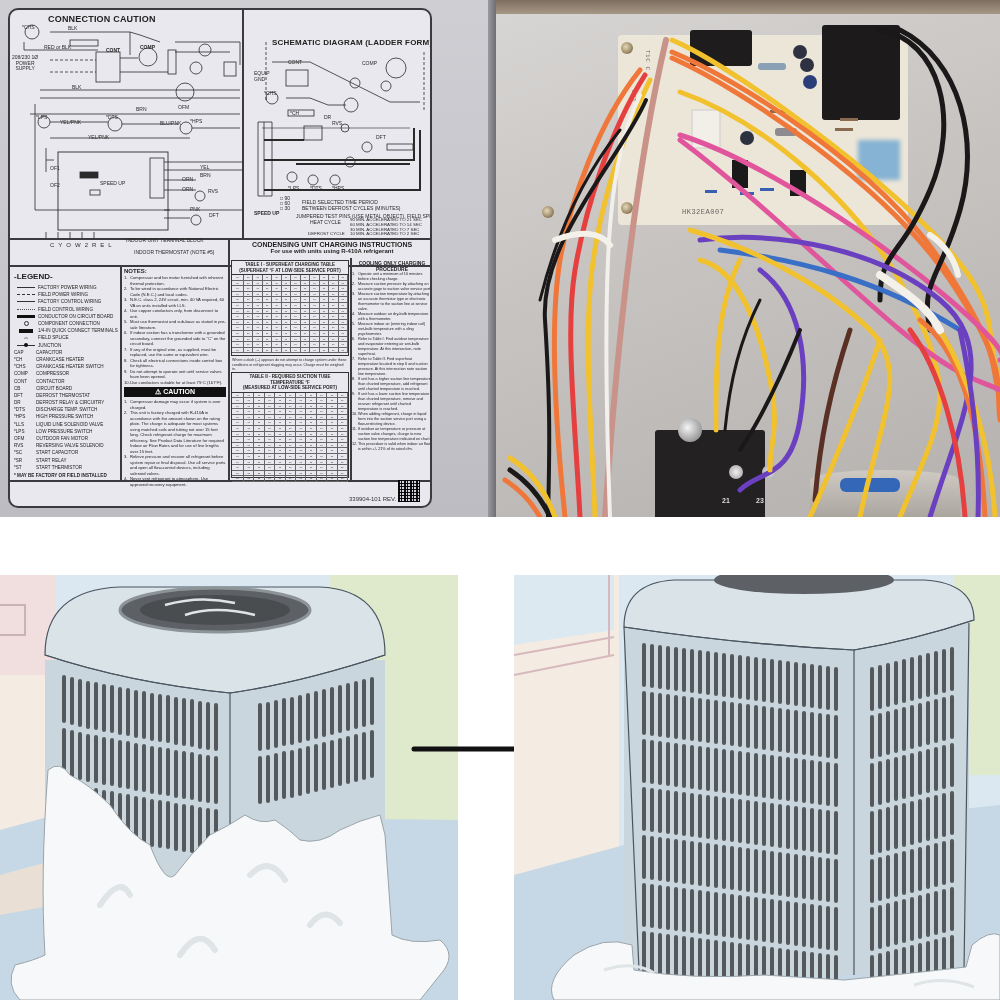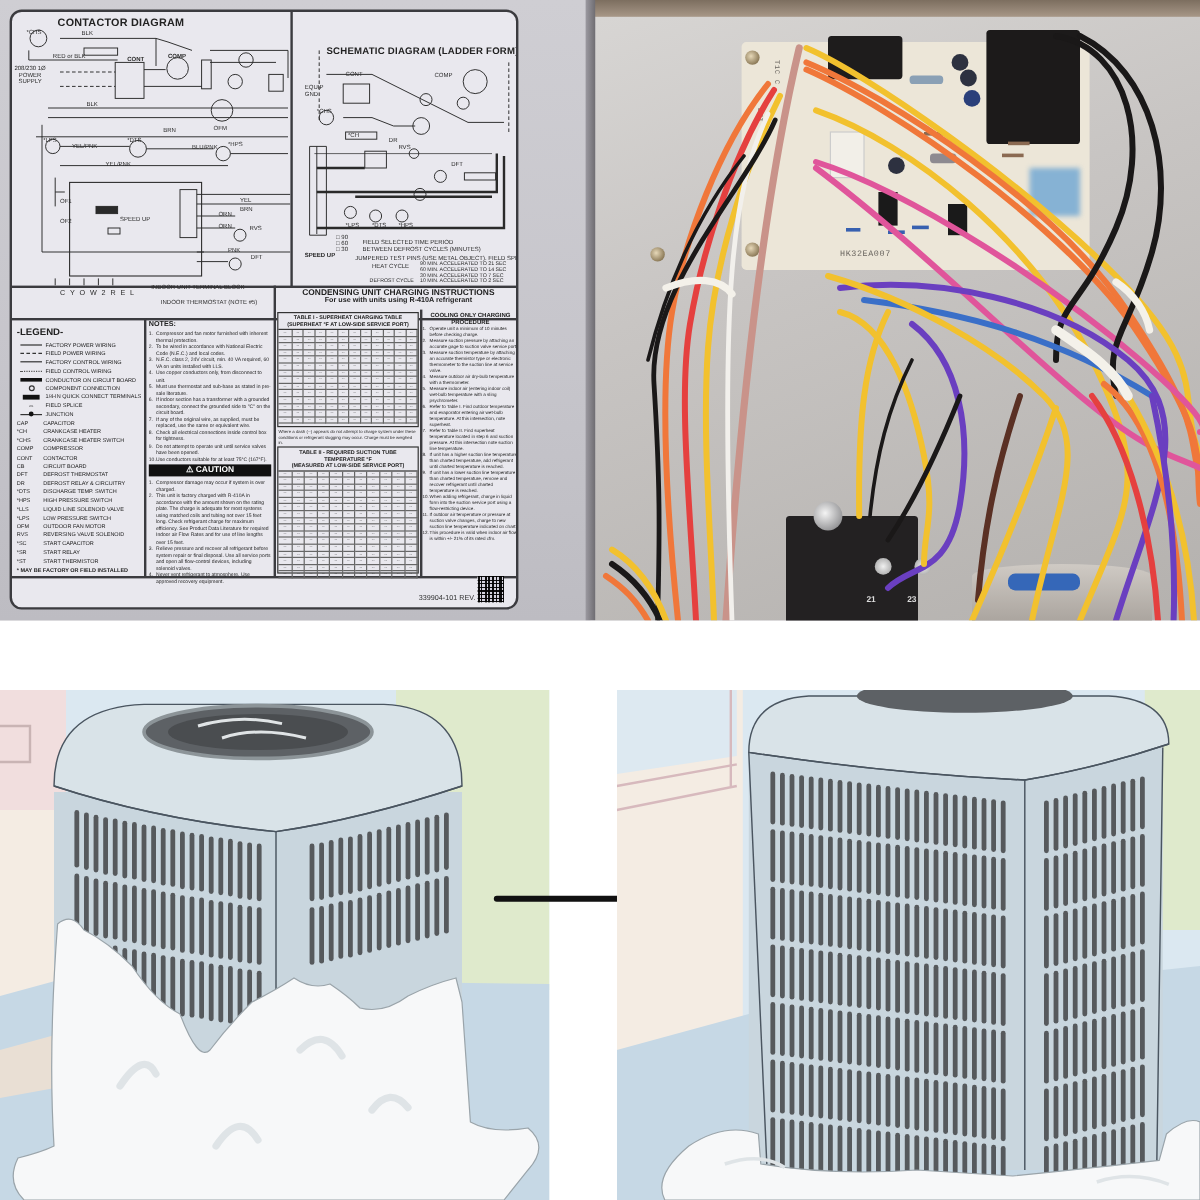--- a/index.html
+++ b/index.html
@@ -94,21 +94,21 @@
   <div class="cabinet-top-lip"></div>
   <div class="screw" style="left:470px;top:4px;width:14px;height:14px;"></div>
 
   <div class="board"></div>
   <div class="screw" style="left:621px;top:42px;width:12px;height:12px;"></div>
   <div class="screw" style="left:621px;top:202px;width:12px;height:12px;"></div>
   <div class="screw" style="left:542px;top:206px;width:12px;height:12px;"></div>
   <div class="relay-small"></div>
   <div class="relay-big"></div>
   <div class="blur-sticker"></div>
-  <div class="board-label" style="left:700px;top:208px;">HK32EA007</div>
+  <div class="board-label" style="left:682px;top:208px;">HK32EA007</div>
   <div class="board-label" style="left:644px;top:50px;writing-mode:vertical-rl;font-size:6px;">T1C C</div>
   <div class="board-label" style="left:630px;top:90px;writing-mode:vertical-rl;font-size:6px;">DFT</div>
 
   <svg class="wires-svg" width="1000" height="517">
     <circle cx="800" cy="52" r="7" fill="#2d3140"></circle>
       <circle cx="807" cy="65" r="7" fill="#2d3140"></circle>
     <circle cx="810" cy="82" r="7" fill="#2a3f7a"></circle>
       <circle cx="747" cy="138" r="7" fill="#2d3140"></circle>
     <rect x="750" y="130" width="3" height="2" fill="#ccc"></rect>
     <rect x="758" y="63" width="28" height="7" fill="#8aa0b5" rx="3"></rect>
@@ -178,21 +178,21 @@
 
   <div class="label-sheet">
     <div class="lbl-divider-v"></div>
     <div class="lbl-divider-h2"></div>
     <div class="lbl-divider-h"></div>
     <div class="lbl-divider-v2"></div>
     <div class="lbl-divider-v3"></div>
     <div class="lbl-divider-v4"></div>
     <div class="lbl-bottom-line"></div>
 
-    <div class="section-title" style="left:38px;top:4px;">CONTACTOR DIAGRAM</div>
+    <div class="section-title" style="left:38px;top:4px;">CONNECTION CAUTION</div>
     <svg class="diagram-svg" width="232" height="228" fill="none" stroke="#2a2a2a" stroke-width="0.8">
       <circle cx="22" cy="22" r="7"></circle>
         <circle cx="138" cy="47" r="9"></circle>
         <circle cx="195" cy="40" r="6"></circle>
       <circle cx="186" cy="58" r="6"></circle>
         <circle cx="175" cy="82" r="9"></circle>
         <circle cx="34" cy="112" r="6"></circle>
       <circle cx="105" cy="114" r="7"></circle>
         <circle cx="176" cy="118" r="6"></circle>
       <rect x="86" y="42" width="24" height="30"></rect>

